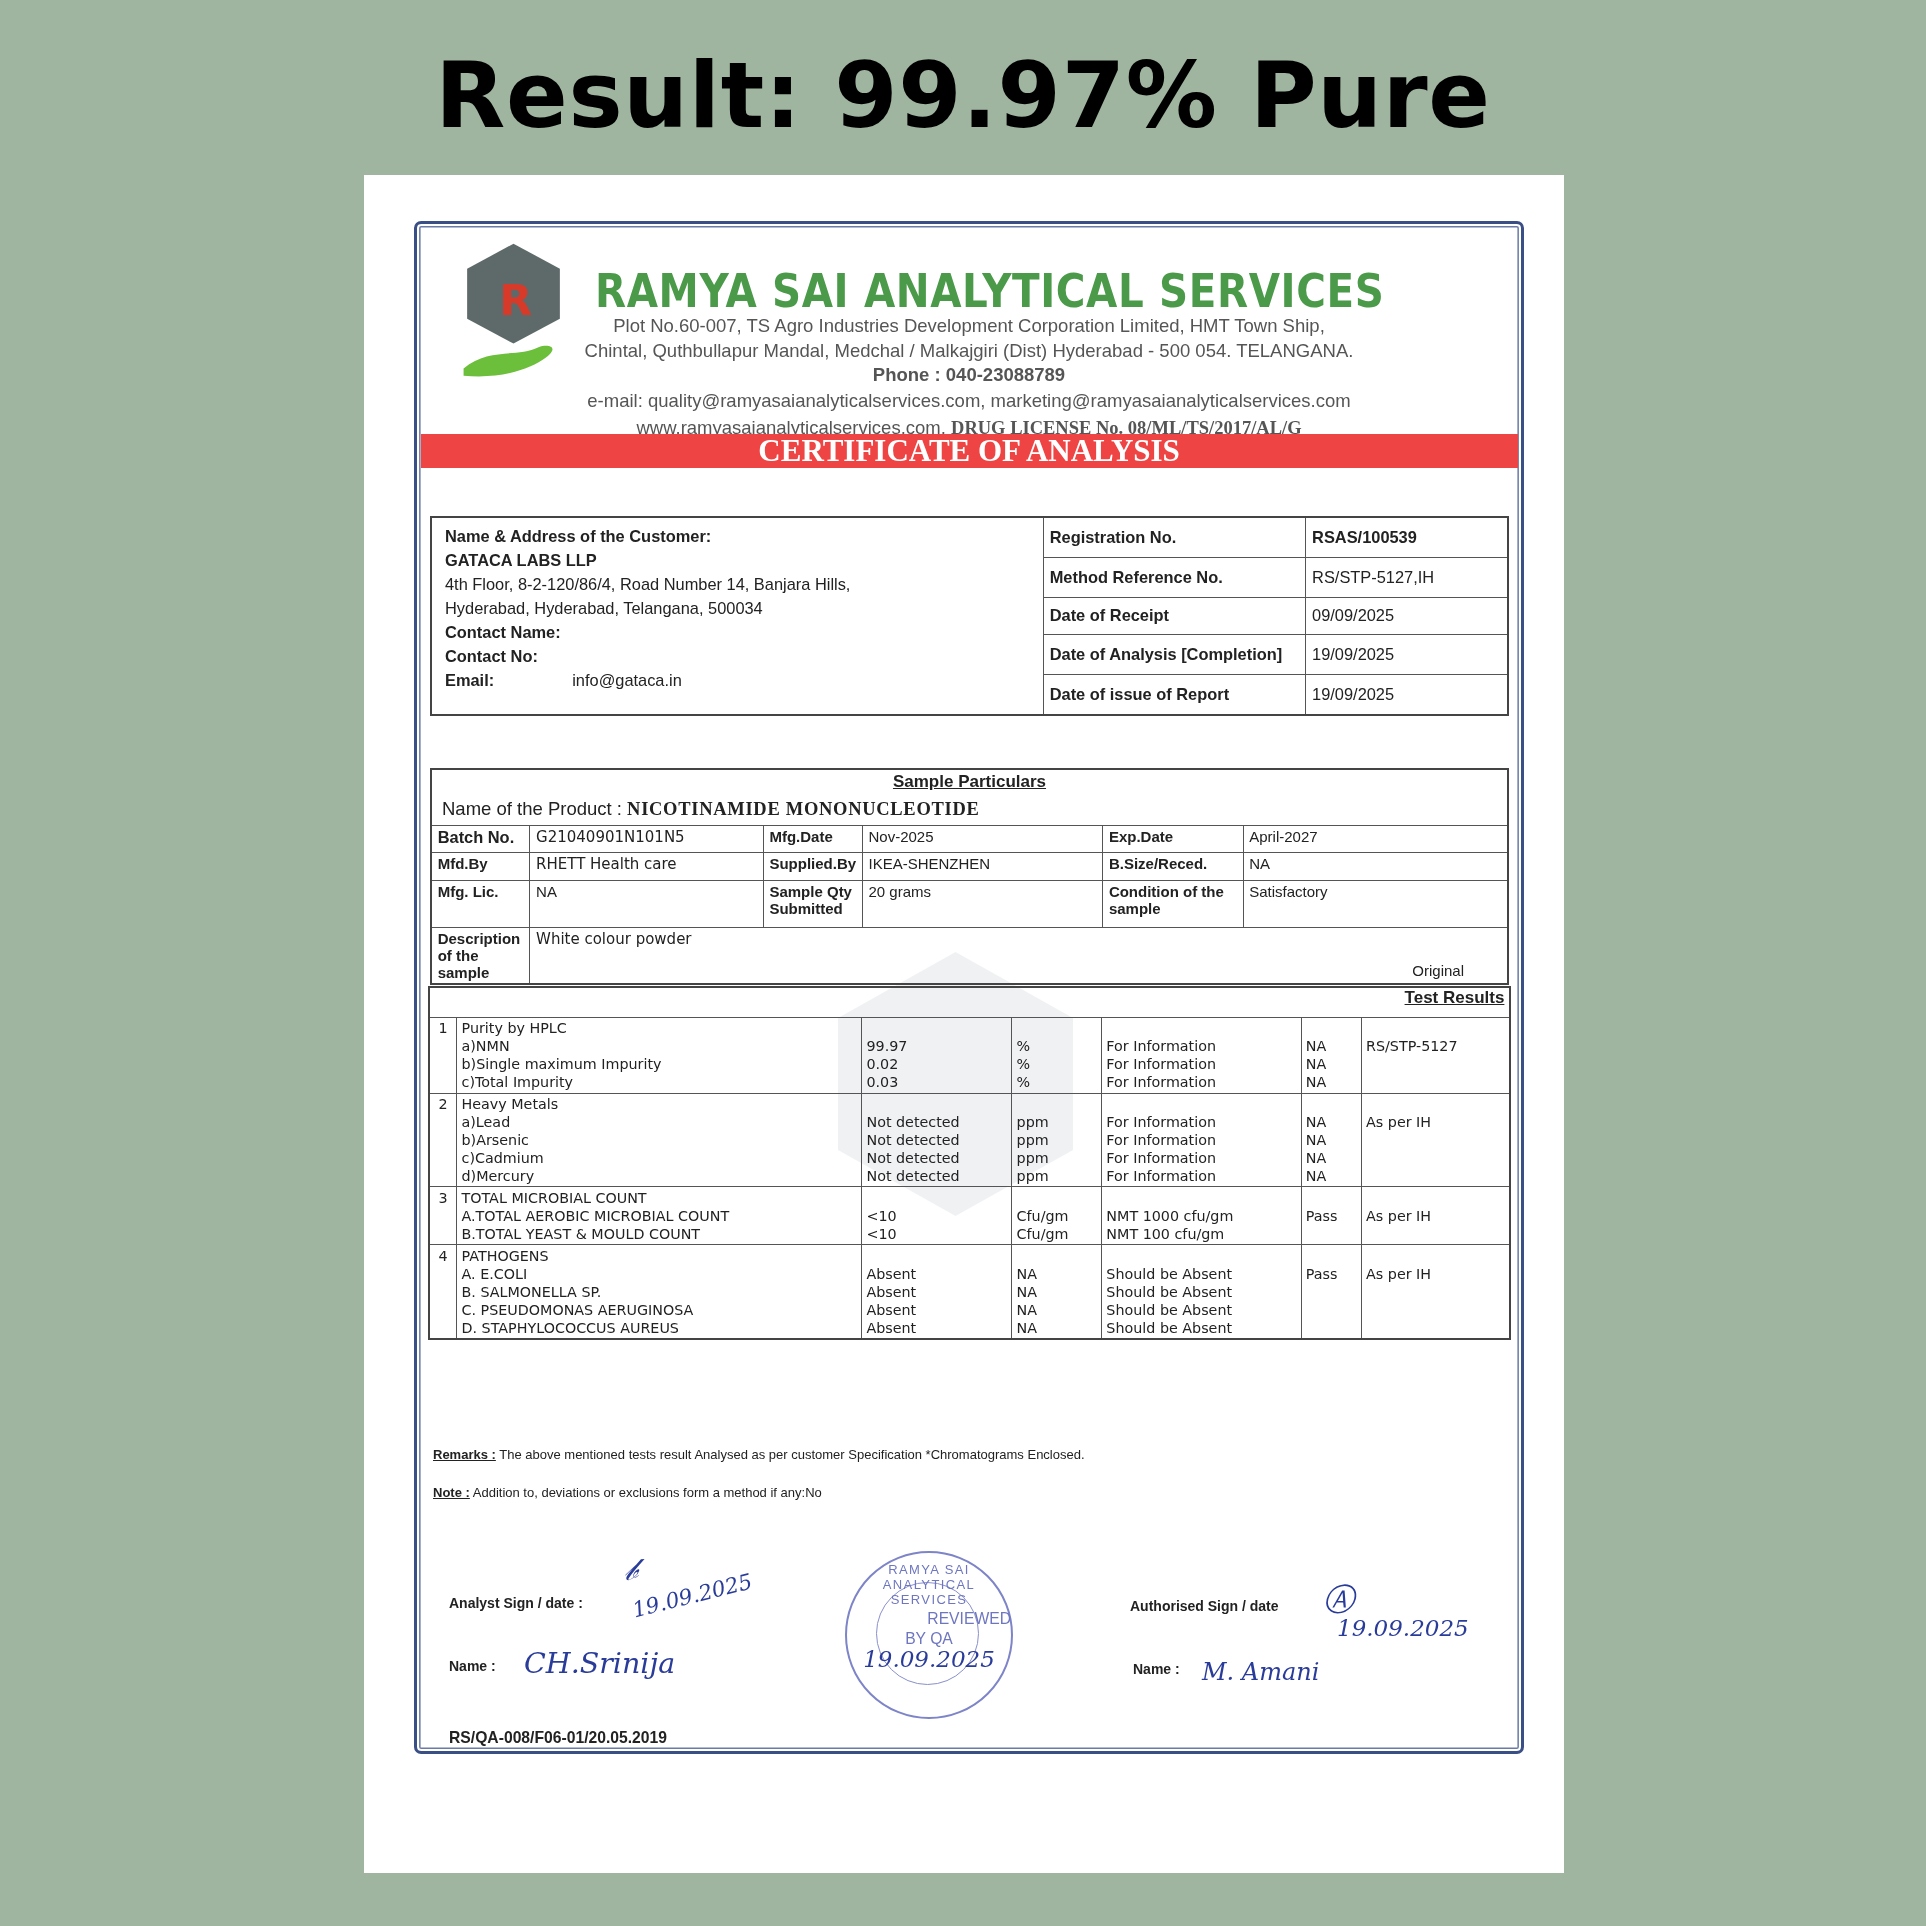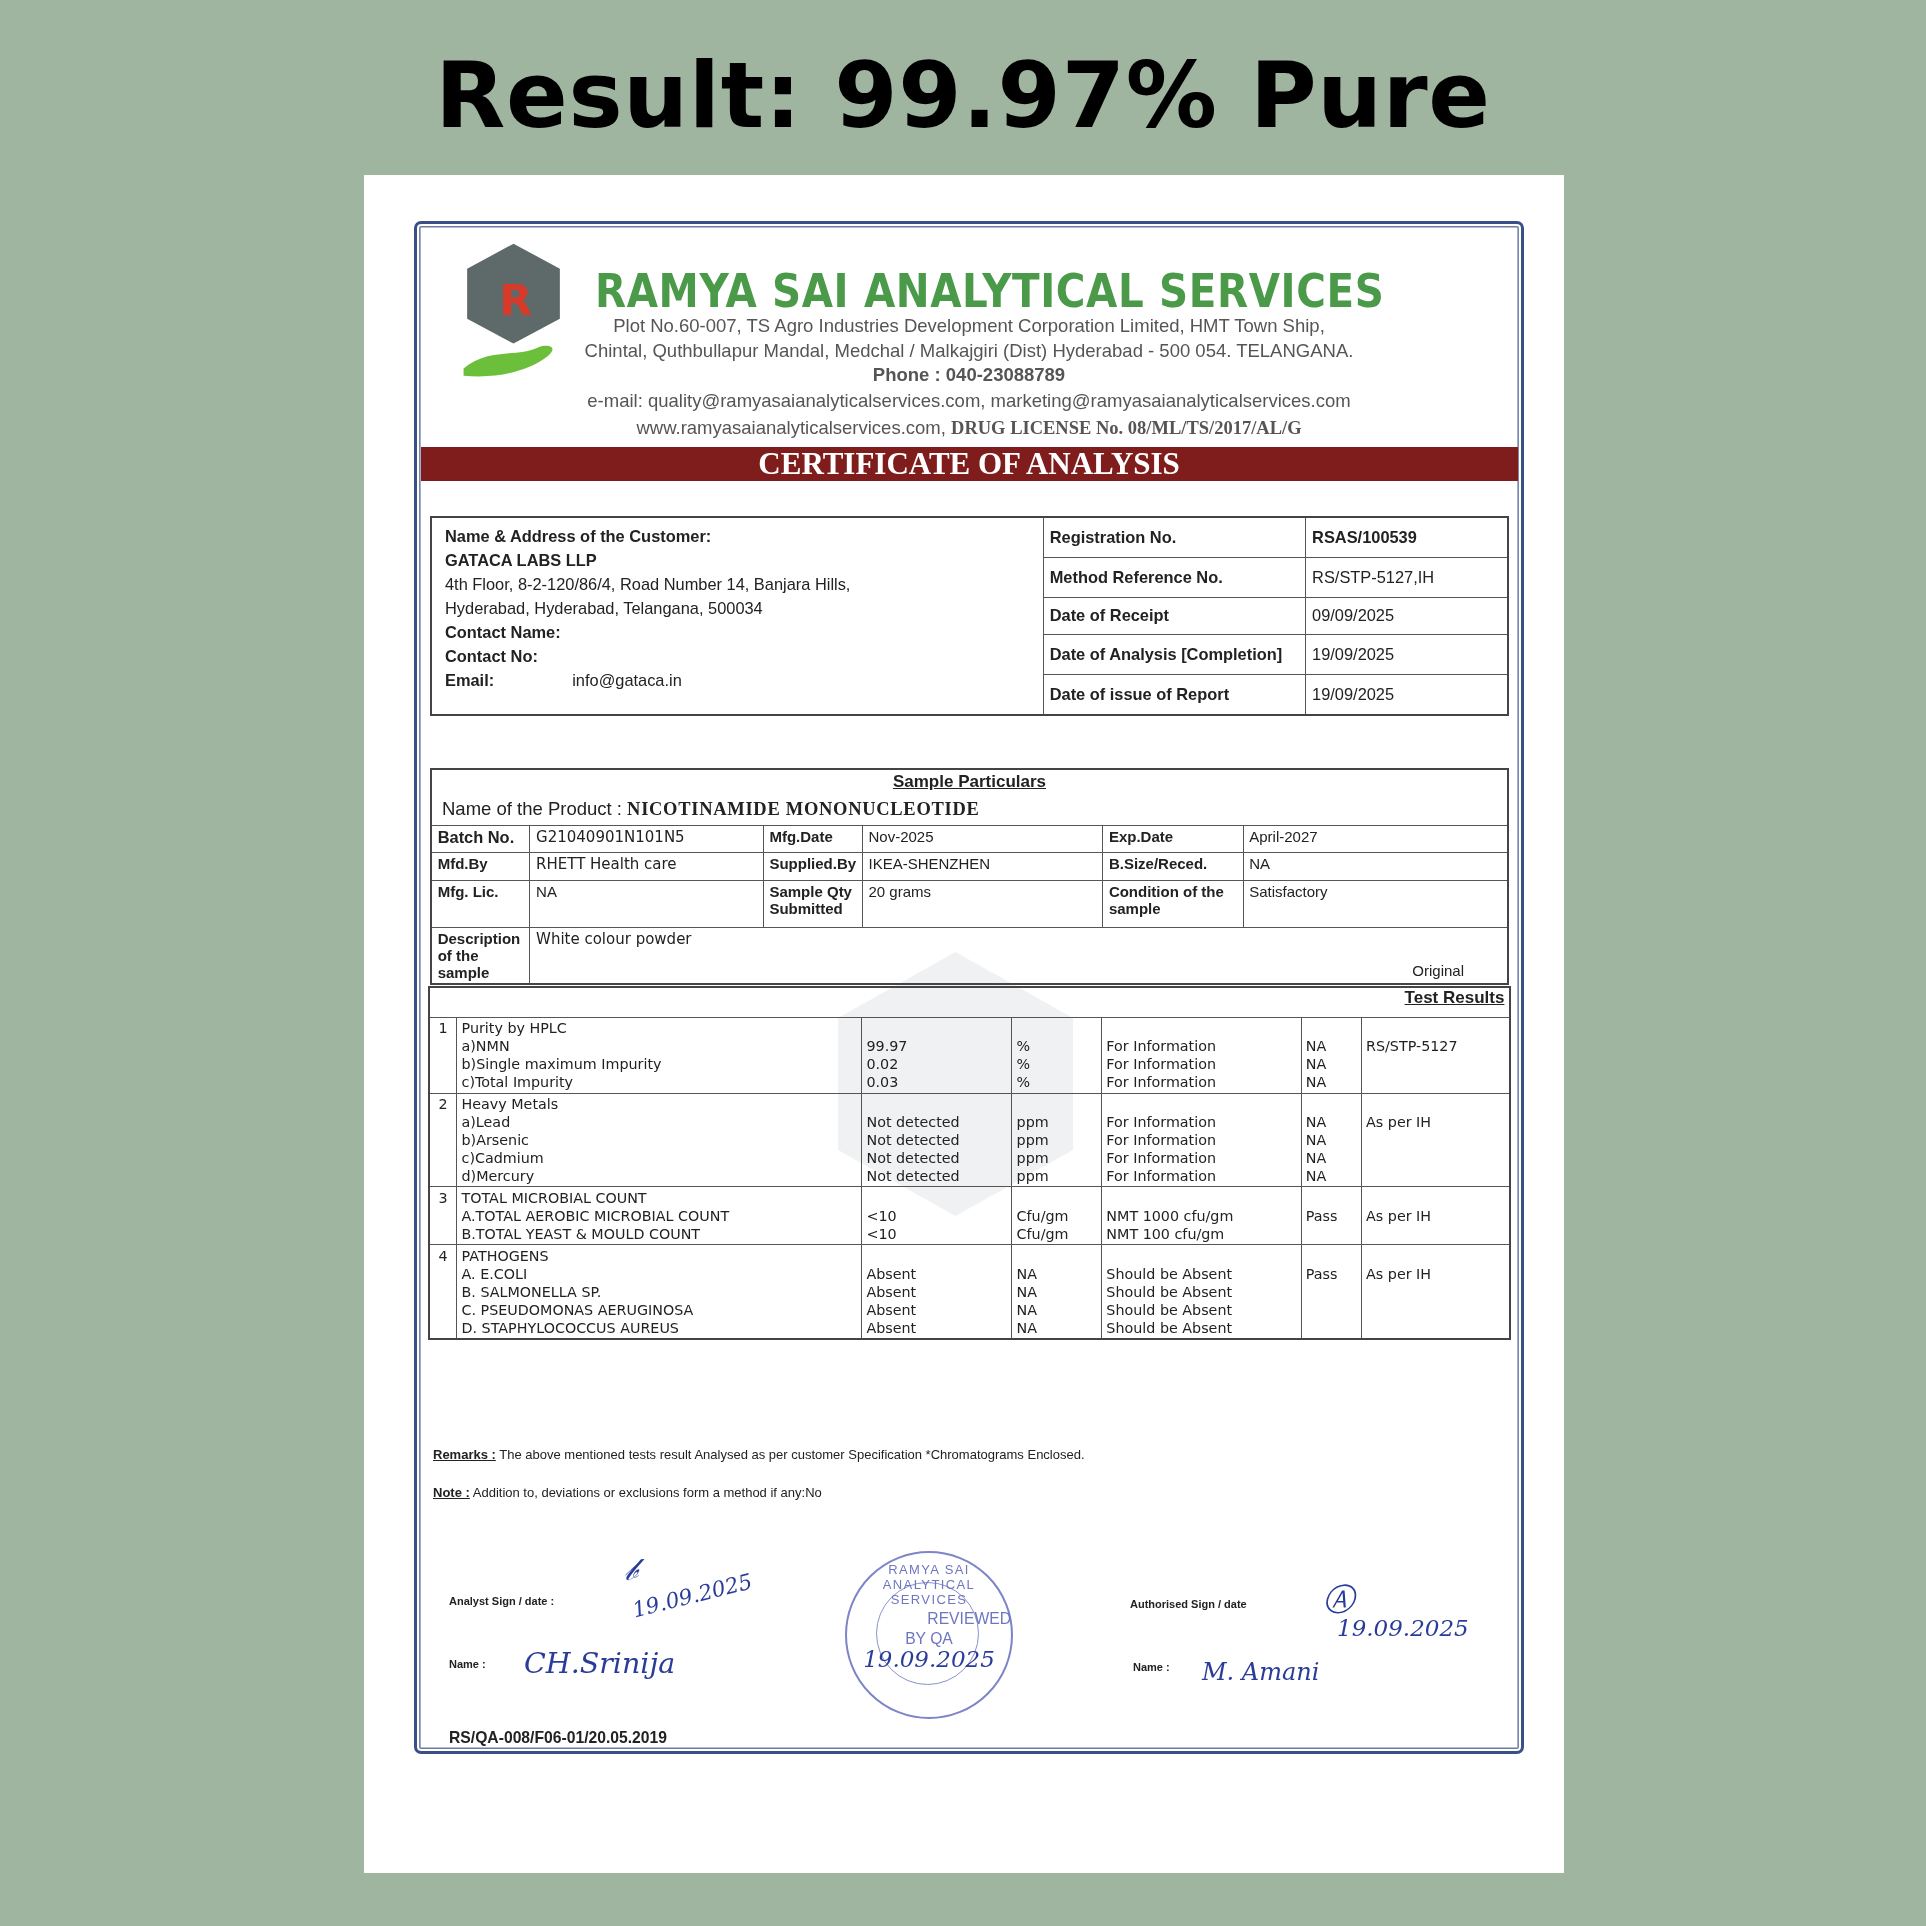--- a/index.html
+++ b/index.html
@@ -5,42 +5,42 @@
   html, body { margin:0; padding:0; }
   body { width:1926px; height:1926px; background:#9fb5a0; position:relative; overflow:hidden; font-family:"Liberation Sans", sans-serif; color:#222; }
   .headline { position:absolute; left:0; top:43px; width:1926px; text-align:center; font-family:"DejaVu Sans", sans-serif; font-weight:bold; font-size:91px; color:#000; letter-spacing:0.7px; }
   .paper { position:absolute; left:364px; top:175px; width:1200px; height:1698px; background:#fff; }
   .frame { position:absolute; left:50px; top:46px; width:1104px; height:1527px; border:3.6px solid #3a4f86; border-radius:7.1px; box-shadow: inset 0 0 0 2.1px #fff, inset 0 0 0 3.6px #6b7aa6; }
   .logo { position:absolute; left:43px; top:15.7px; width:107px; height:143px; }
   .company { position:absolute; left:178px; top:39px; font-family:"DejaVu Sans", sans-serif; font-size:47px; color:#4a9a4a; letter-spacing:0.7px; font-weight:bold; transform:scaleX(0.86); transform-origin:left; white-space:nowrap; }
   .addr { position:absolute; left:0; width:1104px; text-align:center; color:#555; font-size:18.5px; white-space:nowrap; }
   .addr.phone { font-weight:bold; }
   .addr .serif { font-family:"Liberation Serif", serif; font-weight:bold; }
-  .coa-bar { position:absolute; left:3.6px; top:223px; width:1097px; height:34px; background:#7f1d1d; color:#fff; text-align:center; font-family:"Liberation Serif", serif; font-weight:bold; font-size:31px; line-height:34px; }
+  .coa-bar { position:absolute; left:3.6px; top:210px; width:1097px; height:34px; background:#ef4444; color:#fff; text-align:center; font-family:"Liberation Serif", serif; font-weight:bold; font-size:31px; line-height:34px; }
   table { border-collapse:collapse; }
   .cust { position:absolute; left:13px; top:292px; width:1079px; border:2.1px solid #444; }
   .cust td { border:1.4px solid #555; font-size:16.4px; padding:2.9px 5.7px; vertical-align:middle; }
   .cust .left { width:585px; vertical-align:top; padding:5.7px 13px; line-height:24px; }
   .b { font-weight:bold; }
   .sample { position:absolute; left:13px; top:544px; width:1079px; border:2.1px solid #444; }
   .sample td { border:1.4px solid #555; font-size:15px; padding:2.1px 5.7px; vertical-align:top; }
   .sample .title { text-align:center; font-weight:bold; text-decoration:underline; font-size:17px; border-bottom:none; }
   .sample .prod { font-size:18.5px; border-top:none; padding:4.3px 10px; }
   .sample .prod .pv { font-family:Liberation Serif, serif; font-weight:bold; letter-spacing:0.7px; }
   .mono { font-family:"DejaVu Sans", sans-serif; font-size:14.3px; }
   .tests { position:absolute; left:10.7px; top:762px; width:1083px; border:2.1px solid #444; }
   .tests td, .tests th { border:1.4px solid #555; font-size:15px; padding:1.4px 4.3px; vertical-align:top; }
   .tests th { font-weight:bold; font-size:16.4px; text-align:center; height:43px; }
   .tests .caption { text-align:right; font-weight:bold; text-decoration:underline; font-size:17px; height:26px; }
   .tests td { font-family:"DejaVu Sans", sans-serif; font-size:14.3px; line-height:18px; }
   .tests td.sno { text-align:center; }
   .sub { display:block; }
   .remarks { position:absolute; left:6px; font-size:13px; white-space:nowrap;margin-left:10px; }
   .remarks .lbl { font-weight:bold; text-decoration:underline; }
-  .sig { position:absolute; font-weight:bold; font-size:11px; white-space:nowrap; }
+  .sig { position:absolute; font-weight:bold; font-size:14px; white-space:nowrap; }
   .hand { position:absolute; font-family:"DejaVu Serif", serif; font-style:italic; color:#2a3c9a; white-space:nowrap; }
   .stamp { position:absolute; left:428px; top:1327px; width:164px; height:164px; border:2.9px solid #7d84c8; border-radius:50%; color:#6e76c0; }
   .stamp .inner { position:absolute; left:28.5px; top:28.5px; width:101px; height:101px; border:1.4px solid #8a90cc; border-radius:50%; }
   .stamp .txt { position:absolute; width:164px; text-align:center; font-size:15.7px; }
   .watermark { position:absolute; left:421px; top:728px; width:235px; height:264px; background:#e4e6ea; opacity:0.55; clip-path:polygon(50% 0,100% 25%,100% 75%,50% 100%,0 75%,0 25%); }
 </style>
 </head>
 <body>
 
 <div class="headline">Result: 99.97% Pure</div>

